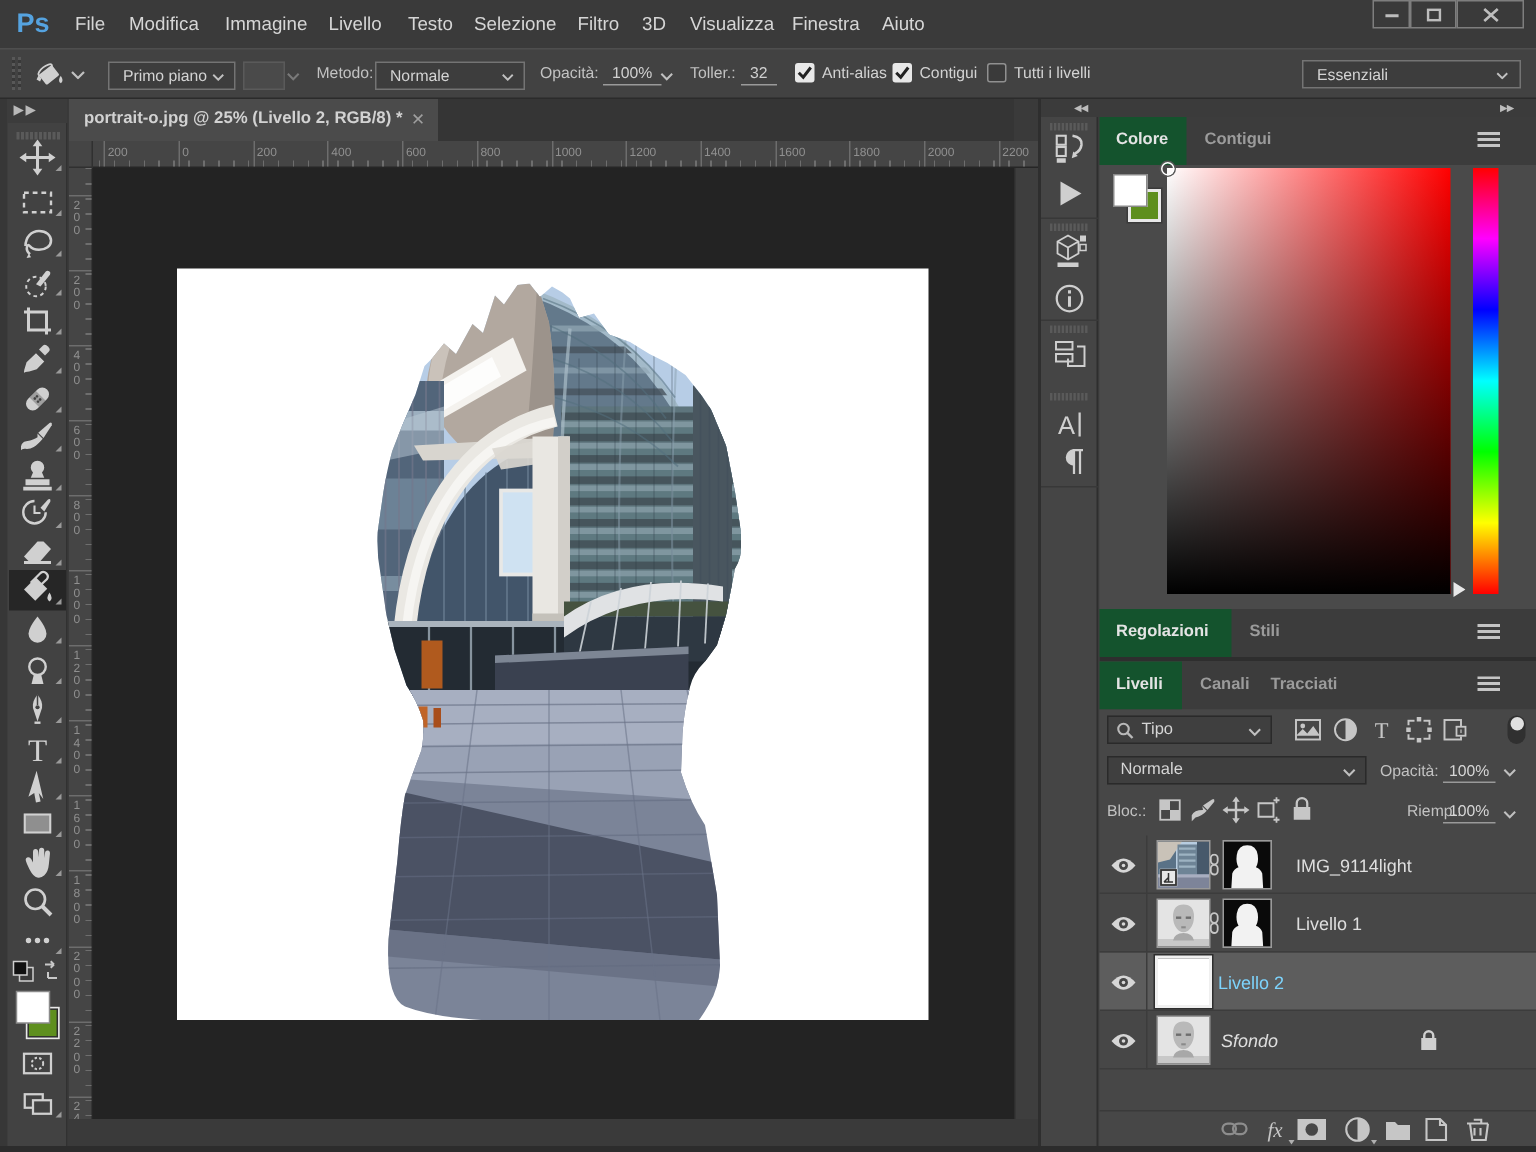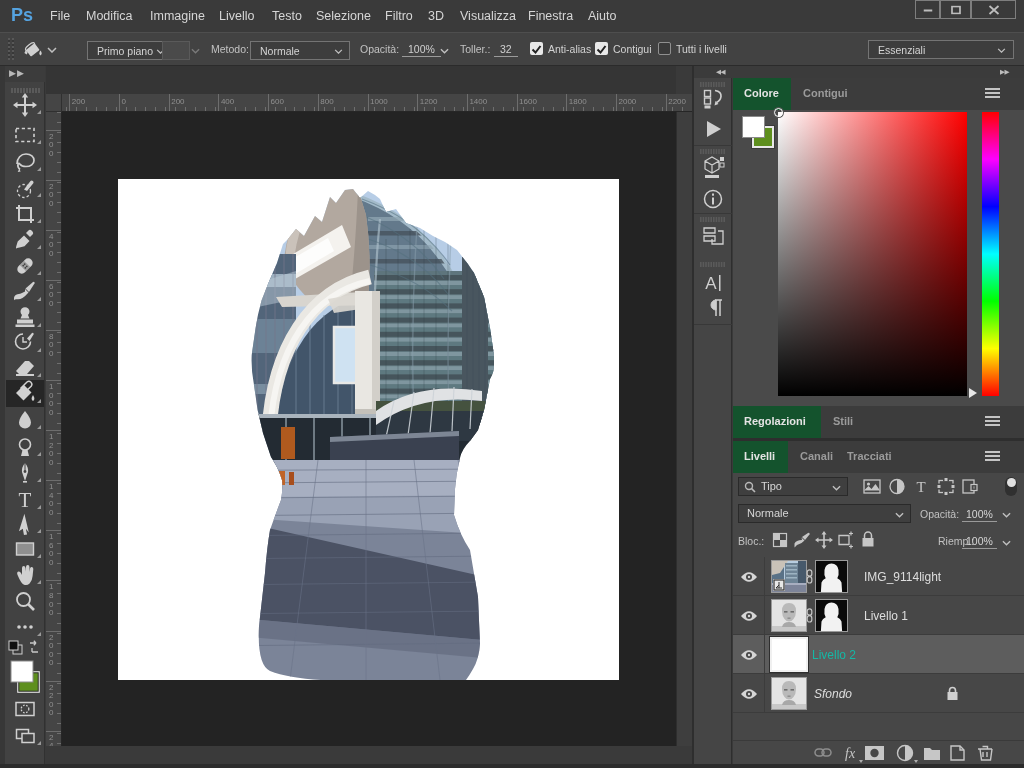--- a/index.html
+++ b/index.html
@@ -92,21 +92,21 @@
  <g transform="translate(9,9) rotate(-38)">
   <rect x="-5.5" y="-3" width="11" height="8.5" rx="1" fill="#d0d0d0"></rect>
   <ellipse cx="0" cy="-3" rx="5.5" ry="2.2" fill="none" stroke="#d0d0d0" stroke-width="1.2"></ellipse>
   <path d="M-5.5 -3 l-3 1.5 1 2.5 2 -1z" fill="#d0d0d0"></path>
  </g>
  <path d="M17.5 10.5 q2.4 3.4 0 5 q-2.4 -1.6 0 -5" fill="#d0d0d0"></path>
 </svg>
 <svg class="abs" style="left:47px;top:47px;" width="10" height="6" viewBox="0 0 10 6">
       <path d="M1 1 L5 5 L9 1" fill="none" stroke="#c0c0c0" stroke-width="1.5"></path>
     </svg>
-<div class="combo" style="left:72px;top:41px;width:85px;height:19px;margin-left:15px;">
+<div class="combo" style="left:72px;top:41px;width:85px;height:19px;">
       <span class="cv">Primo piano</span>
       <svg class="chev" style="right:6px;top:7px;" viewBox="0 0 10 6">
         <path d="M1 1 L5 5 L9 1" fill="none" stroke="#c0c0c0" stroke-width="1.5"></path>
       </svg>
     </div>
 <div class="abs" style="left:162px;top:41px;width:28px;height:19px;background:#4a4a4a;border:1px solid #5a5a5a;"></div>
 <svg class="abs" style="left:191px;top:48px;" width="9" height="6" viewBox="0 0 10 6">
       <path d="M1 1 L5 5 L9 1" fill="none" stroke="#7a7a7a" stroke-width="1.5"></path>
     </svg>
 <div class="olabel" style="left:211px;top:43px;">Metodo:</div>
@@ -288,20 +288,24 @@
         <rect x="18" y="22" width="2" height="5"></rect>
         <rect x="21" y="22" width="2" height="5"></rect>
         <rect x="24" y="22" width="2" height="5"></rect>
         <rect x="27" y="22" width="2" height="5"></rect>
         <rect x="30" y="22" width="2" height="5"></rect>
         <rect x="33" y="22" width="2" height="5"></rect>
       </g>
     </svg>
 
 <div class="abs" id="tabbar"></div>
+<div class="abs" id="doctab">
+      <span style="position:absolute;left:10px;top:7px;">portrait-o.jpg @ 25% (Livello 2, RGB/8) *</span>
+      <span style="position:absolute;left:228px;top:7px;color:#9f9f9f;font-weight:normal;">✕</span>
+    </div>
 <div class="abs" id="hruler">
       <div class="htick" style="left:23.3px;"></div>
       <div class="rtext" style="left:25.8px;top:3px;">200</div>
       <div class="htick" style="left:73.0px;"></div>
       <div class="rtext" style="left:75.5px;top:3px;">0</div>
       <div class="htick" style="left:122.7px;"></div>
       <div class="rtext" style="left:125.2px;top:3px;">200</div>
       <div class="htick" style="left:172.4px;"></div>
       <div class="rtext" style="left:174.9px;top:3px;">400</div>
       <div class="htick" style="left:222.1px;"></div>
@@ -832,21 +836,21 @@
 <svg class="abs" style="left:72px;top:530px;" width="9" height="15" viewBox="0 0 9 15">
         <rect x="2.2" y="0.8" width="4.6" height="6.4" rx="2.3" fill="none" stroke="#c6c6c6" stroke-width="1.2"></rect>
         <rect x="2.2" y="7.6" width="4.6" height="6.4" rx="2.3" fill="none" stroke="#c6c6c6" stroke-width="1.2"></rect>
       </svg>
 <svg class="abs" style="left:83px;top:522px;width:31px;height:31px;outline:1px solid #9a9a9a;" viewBox="0 0 31 31">
         <rect width="31" height="31" fill="#0a0a0a"></rect>
         <path d="M15.5 2.5 q6 0 7 6.5 q0.7 5 -1.2 8.2 q3.2 1.2 4.2 4.2 l0.6 9.6 -21.2 0 0.6 -9.6 q1 -3 4.2 -4.2 q-1.9 -3.2 -1.2 -8.2 q1 -6.5 7 -6.5 Z" fill="#f2f2f2"></path>
       </svg>
 <div class="abs" style="left:131px;top:531px;font-size:12px;color:#dedede;">Livello 1</div>
 <div class="abs" style="left:39px;top:561px;width:34px;height:31px;background:#fff;outline:2px solid #f0f0f0;box-shadow:0 0 0 3px #2e2e2e;"></div>
-<div class="abs" style="left:79px;top:570px;font-size:12px;color:#14b8a6;">Livello 2</div>
+<div class="abs" style="left:79px;top:570px;font-size:12px;color:#7dd3fc;">Livello 2</div>
 <svg class="abs" style="left:39px;top:600px;width:34px;height:31px;outline:1px solid #9a9a9a;" viewBox="0 0 34 31">
 <rect width="34" height="31" fill="#e4e4e4"></rect>
 <rect x="0" y="26" width="34" height="5" fill="#c8c8c8"></rect>
 <path d="M17 3 q7 0 7 8 q0 5 -2.5 8 q-2 2.5 -4.5 2.5 q-2.5 0 -4.5 -2.5 q-2.5 -3 -2.5 -8 q0 -8 7 -8" fill="#b9b9b9"></path>
 <path d="M10 27 q1 -5 7 -5 q6 0 7 5 z" fill="#a8a8a8"></path>
 <g fill="#6e6e6e">
           <rect x="12" y="11" width="3.5" height="1.6"></rect>
           <rect x="18.5" y="11" width="3.5" height="1.6"></rect>
         </g>
 <rect x="15.5" y="17.5" width="3" height="1.4" fill="#8a8a8a"></rect>

